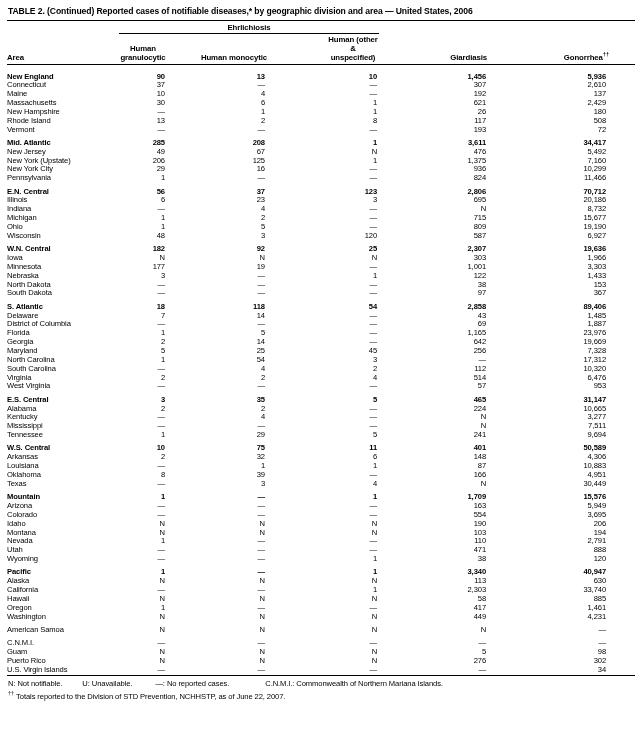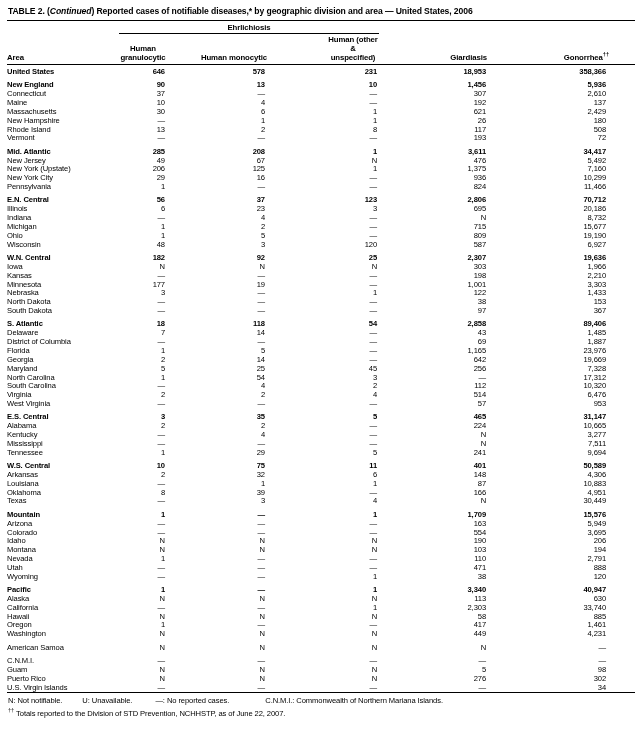--- a/index.html
+++ b/index.html
@@ -4,21 +4,21 @@
 <style>
   html,body { margin:0; padding:0; }
   body {
     width:641px; height:739px; overflow:hidden;
     background:#fff; color:#000;
     font-family:"Liberation Sans", sans-serif;
     letter-spacing:-0.1px;
   }
   .page { padding:4px 6px 0 7px; }
   .title { font-size:8.6px; font-weight:bold; margin:2px 0 4px 1px; }
-  .title .cont { font-style:italic; }
+  .title .cont { }
 
   table { border-collapse:collapse; width:628px; table-layout:fixed;
           border-top:1.5px solid #000; border-bottom:1.5px solid #000; }
   col.c-area { width:112px; }
   col.c2 { width:48px; }
   col.c3 { width:100px; }
   col.c4 { width:112px; }
   col.c5 { width:109px; }
   col.c6 { width:147px; }
 
@@ -76,28 +76,20 @@
       <tr class="head-row">
         <th class="area-h">Area</th>
         <th class="num-h"><span class="hwrap">Human granulocytic</span></th>
         <th class="num-h"><span class="hwrap">Human monocytic</span></th>
         <th class="num-h"><span class="hwrap" style="max-width:52px">Human (other &amp; unspecified)</span></th>
         <th class="num-h c5h"><span class="hwrap">Giardiasis</span></th>
         <th class="num-h c6h"><span class="hwrap"><span>Gonorrhea</span><sup>††</sup></span></th>
       </tr>
     </thead>
     <tbody>
-        <tr class="bold">
-      <td class="area">United States</td>
-      <td class="num">646</td>
-      <td class="num">578</td>
-      <td class="num">231</td>
-      <td class="num">18,953</td>
-      <td class="num c6">358,366</td>
-    </tr>
         <tr class="gap">
           <td colspan="6"></td>
         </tr>
         <tr class="bold">
       <td class="area">New England</td>
       <td class="num">90</td>
       <td class="num">13</td>
       <td class="num">10</td>
       <td class="num">1,456</td>
       <td class="num c6">5,936</td>
@@ -255,28 +247,20 @@
       <td class="num">2,307</td>
       <td class="num c6">19,636</td>
     </tr>
         <tr>
       <td class="area">Iowa</td>
       <td class="num">N</td>
       <td class="num">N</td>
       <td class="num">N</td>
       <td class="num">303</td>
       <td class="num c6">1,966</td>
-    </tr>
-        <tr>
-      <td class="area">Kansas</td>
-      <td class="num">—</td>
-      <td class="num">—</td>
-      <td class="num">—</td>
-      <td class="num">198</td>
-      <td class="num c6">2,210</td>
     </tr>
         <tr>
       <td class="area">Minnesota</td>
       <td class="num">177</td>
       <td class="num">19</td>
       <td class="num">—</td>
       <td class="num">1,001</td>
       <td class="num c6">3,303</td>
     </tr>
         <tr>

